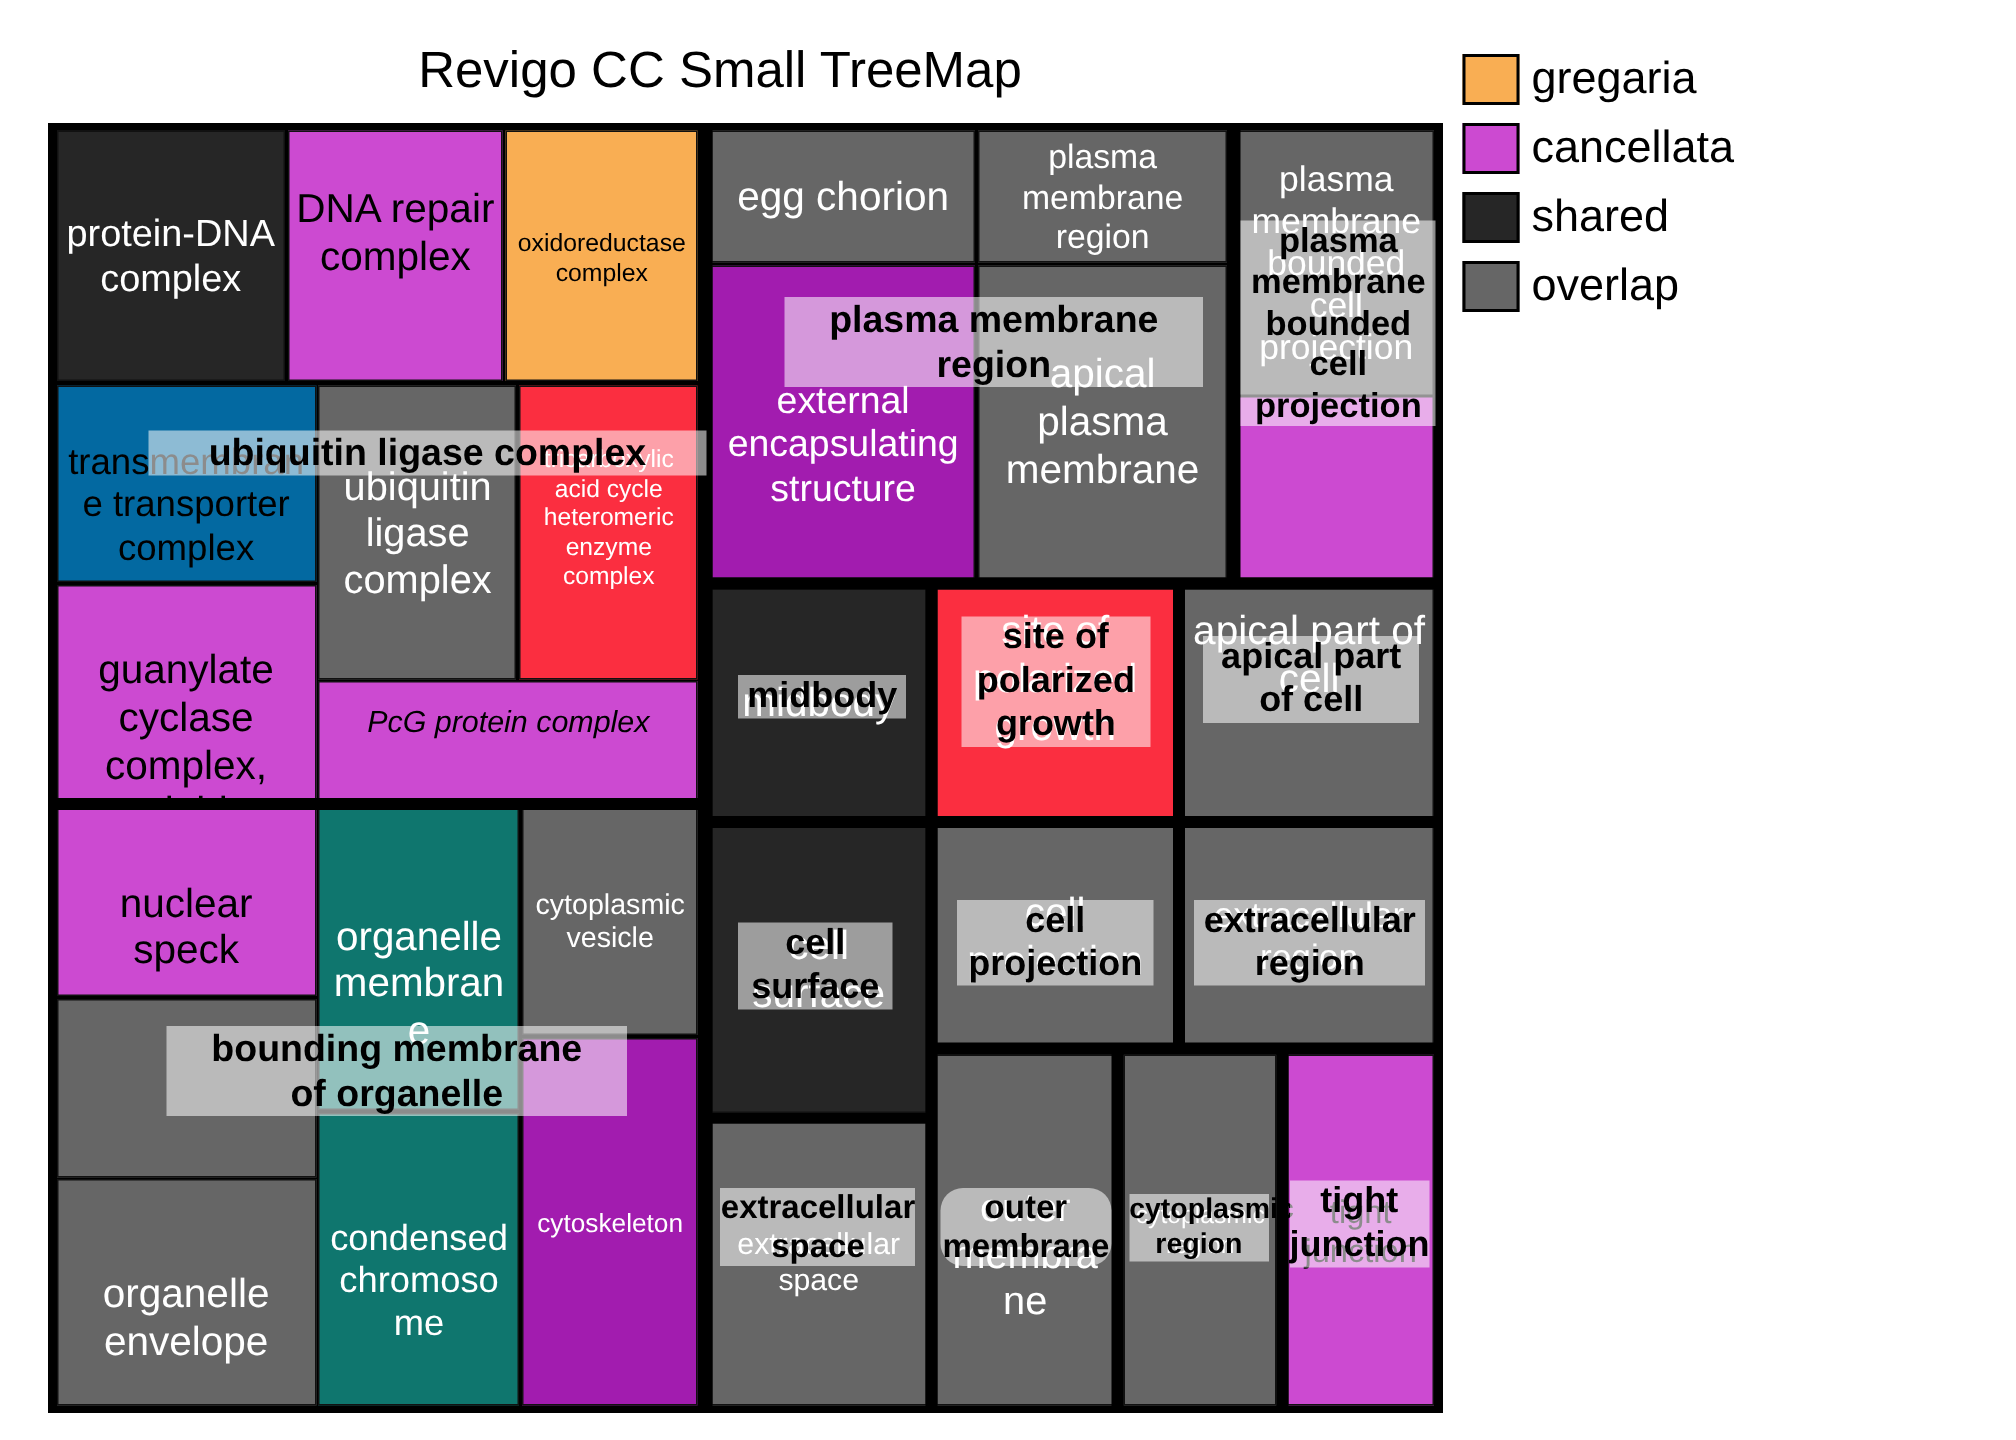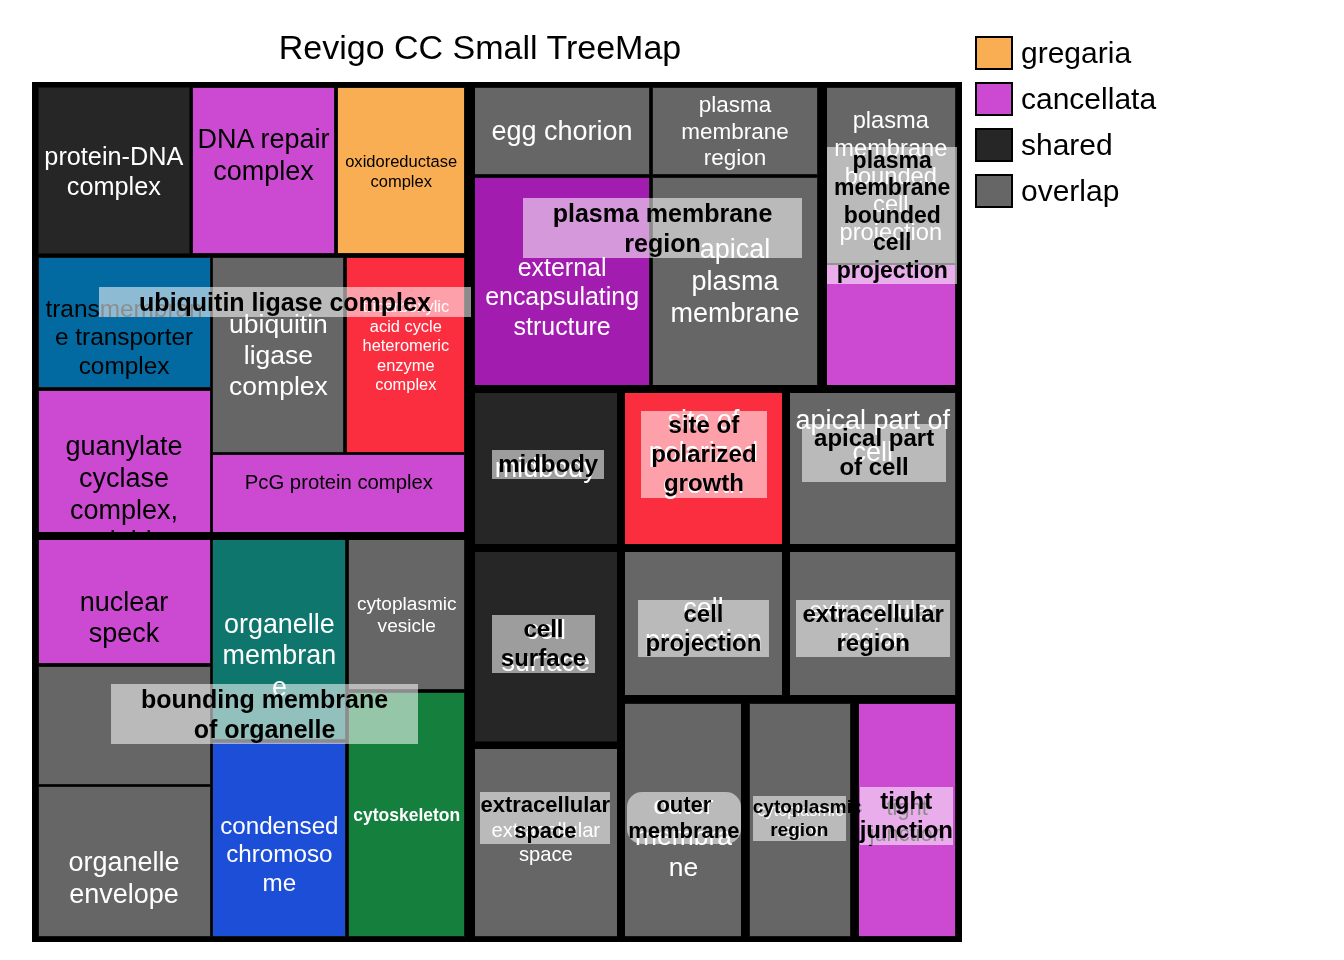--- a/index.html
+++ b/index.html
@@ -125,39 +125,39 @@
       <div class="tile" title="ubiquitin ligase complex" style="left: 180.42px; top: 174.58px; width: 132.06px; height: 196.08px; background: rgb(102, 102, 102);">
         <div class="tile-label white" style="font-size: 26.5085px; top: 51.1199px; padding: 0px 3px; box-sizing: border-box;">ubiquitin ligase complex</div>
       </div>
       <div class="tile" title="tricarboxylic acid cycle heteromeric enzyme complex" style="left: 314.34px; top: 174.58px; width: 119.04px; height: 196.08px; background: rgb(251, 46, 64);">
         <div class="tile-label white" style="font-size: 16.426px; top: 39.8918px; padding: 0px 3px; box-sizing: border-box;">tricarboxylic acid cycle heteromeric enzyme complex</div>
       </div>
       <div class="tile" title="guanylate cyclase complex, soluble" style="left: 5.58px; top: 307.88px; width: 172.98px; height: 143.62px; background: rgb(204, 74, 209);">
         <div class="tile-label black" style="font-size: 27px; top: 39.95px; padding: 0px 3px; box-sizing: border-box;">guanylate cyclase complex, soluble</div>
       </div>
       <div class="tile" title="PcG protein complex" style="left: 180.42px; top: 372.38px; width: 252.96px; height: 79.12px; background: rgb(204, 74, 209);">
-        <div class="tile-label black" style="font-size: 20.2872px; top: 15.6211px; padding: 0px 3px; box-sizing: border-box;">PcG protein complex</div>
+        <div class="tile-label black" style="font-size: 20.2872px; top: 15.6211px; padding: 0px 3px; box-sizing: border-box; font-style: italic;">PcG protein complex</div>
       </div>
       <div class="tile" title="nuclear speck" style="left: 5.58px; top: 456.66px; width: 172.98px; height: 125.56px; background: rgb(204, 74, 209);">
         <div class="tile-label black" style="font-size: 27px; top: 46.85px; padding: 0px 3px; box-sizing: border-box;">nuclear speck</div>
       </div>
       <div class="tile" title="organelle membrane" style="left: 180.42px; top: 456.66px; width: 133.92px; height: 201.24px; background: #0f766e;">
         <div class="tile-label white" style="font-size: 26.906px; top: 68.8709px; padding: 0px 3px; box-sizing: border-box;">organelle membrane</div>
       </div>
       <div class="tile" title="cytoplasmic vesicle" style="left: 316.2px; top: 456.66px; width: 117.18px; height: 151.36px; background: rgb(102, 102, 102);">
         <div class="tile-label white" style="font-size: 19.0874px; top: 53.1569px; padding: 0px 3px; box-sizing: border-box;">cytoplasmic vesicle</div>
       </div>
       <div class="tile" title="" style="left: 5.58px; top: 583.94px; width: 172.98px; height: 118.68px; background: rgb(102, 102, 102);"></div>
-      <div class="tile" title="cytoskeleton" style="left: 316.2px; top: 609.74px; width: 117.18px; height: 245.1px; background: #15803d; font-weight: bold;">
+      <div class="tile" title="cytoskeleton" style="left: 316.2px; top: 609.74px; width: 117.18px; height: 245.1px; background: #a21caf;">
         <div class="tile-label white" style="font-size: 17.4968px; top: 112.227px; padding: 0px 3px; box-sizing: border-box;">cytoskeleton</div>
       </div>
       <div class="tile" title="organelle envelope" style="left: 5.58px; top: 704.34px; width: 172.98px; height: 150.5px; background: rgb(102, 102, 102);">
         <div class="tile-label white" style="font-size: 27px; top: 59.32px; padding: 0px 3px; box-sizing: border-box;">organelle envelope</div>
       </div>
-      <div class="tile" title="condensed chromosome" style="left: 180.42px; top: 659.62px; width: 133.92px; height: 195.22px; background: #1d4ed8;">
+      <div class="tile" title="condensed chromosome" style="left: 180.42px; top: 659.62px; width: 133.92px; height: 195.22px; background: #0f766e;">
         <div class="tile-label white" style="font-size: 24.2154px; top: 69.0358px; padding: 0px 3px; box-sizing: border-box;">condensed chromosome</div>
       </div>
       <div class="tile" title="egg chorion" style="left: 441.75px; top: 5.16px; width: 176.7px; height: 87.72px; background: rgb(102, 102, 102);">
         <div class="tile-label white" style="font-size: 27px; top: 27.93px; padding: 0px 3px; box-sizing: border-box;">egg chorion</div>
       </div>
       <div class="tile" title="plasma membrane region" style="left: 620.31px; top: 5.16px; width: 165.54px; height: 87.72px; background: rgb(102, 102, 102);">
         <div class="tile-label white" style="font-size: 22.4923px; top: 4.04862px; padding: 0px 3px; box-sizing: border-box;">plasma membrane region</div>
       </div>
       <div class="tile" title="external encapsulating structure" style="left: 441.75px; top: 94.6px; width: 176.7px; height: 208.98px; background: #a21caf;">
         <div class="tile-label white" style="font-size: 24.9556px; top: 75.0424px; padding: 0px 3px; box-sizing: border-box;">external encapsulating structure</div>

